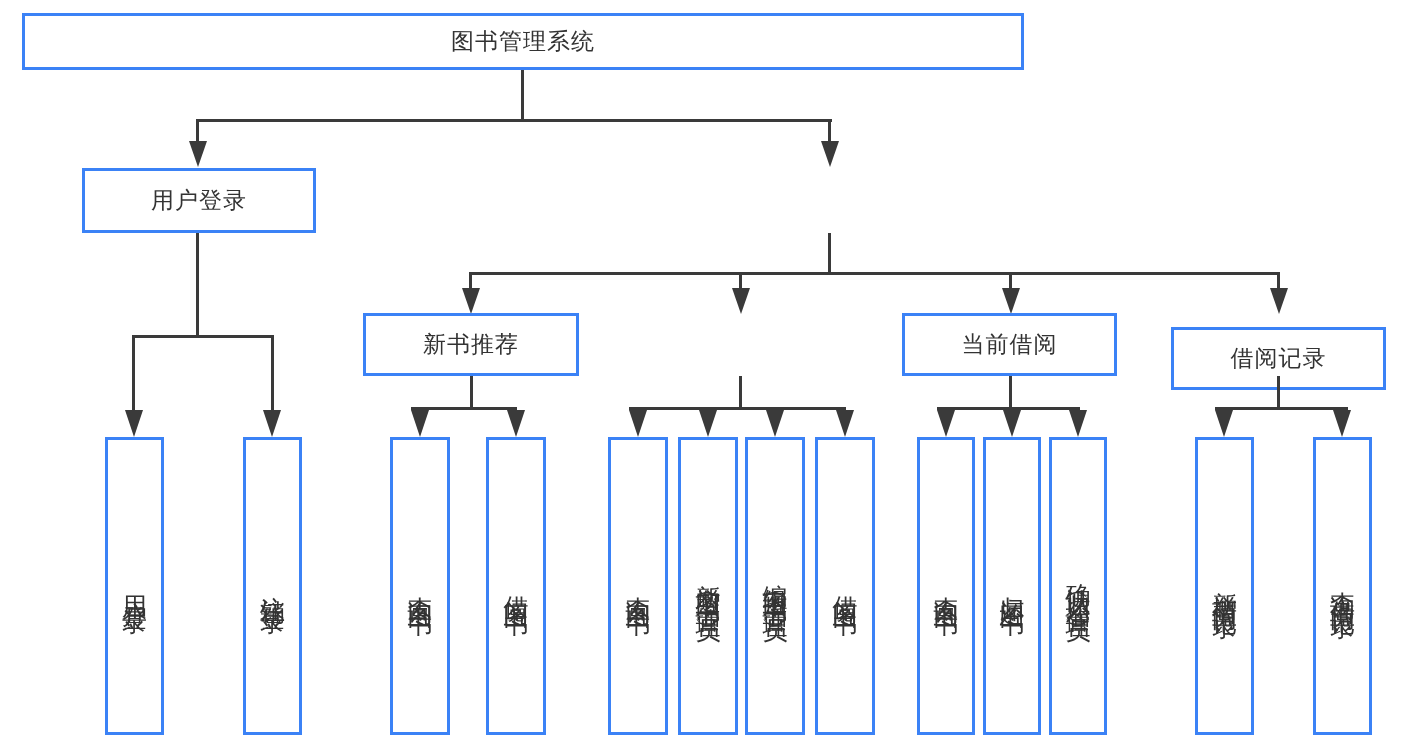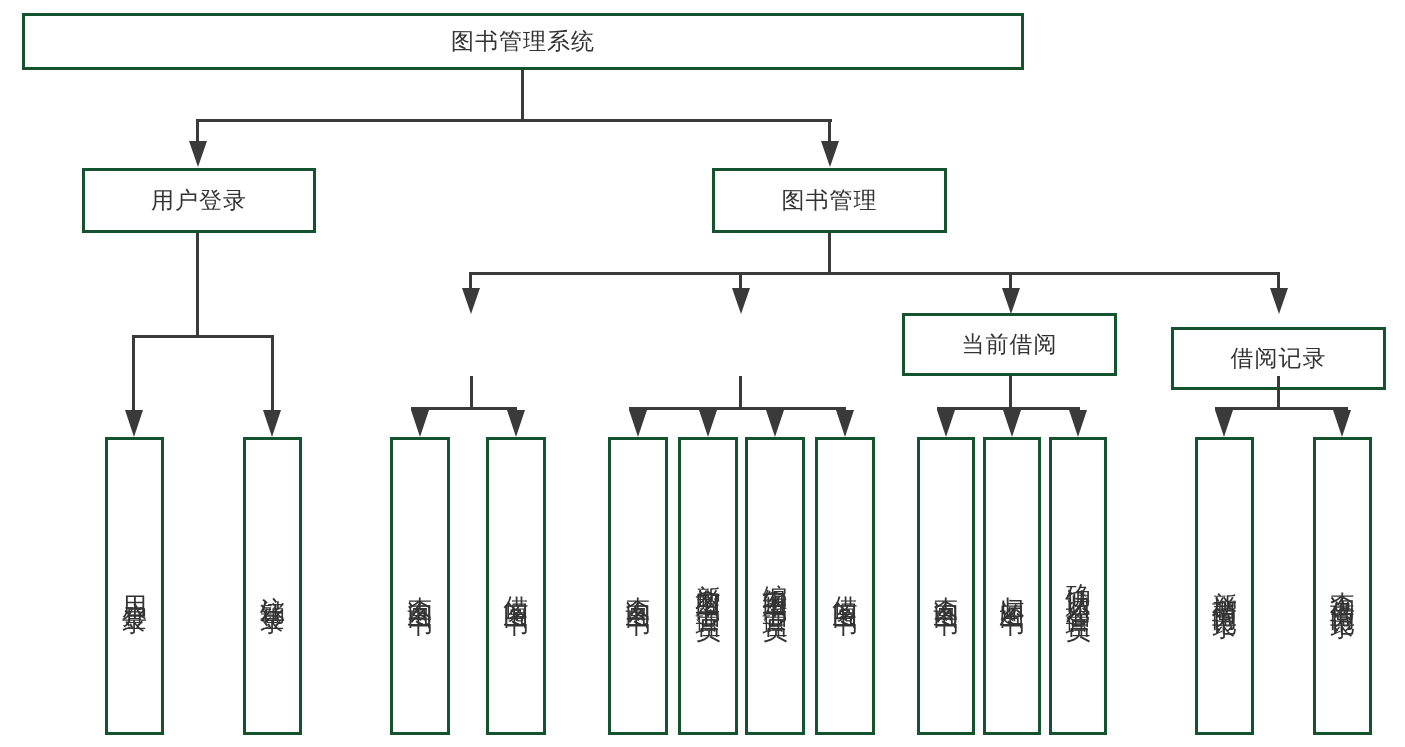--- a/index.html
+++ b/index.html
@@ -1,21 +1,21 @@
 <!DOCTYPE html>
 <html><head>
 <meta charset="utf-8">
 <style>
   html,body{margin:0;padding:0;background:#ffffff;}
   .canvas{
     position:relative;width:1405px;height:747px;background:#ffffff;overflow:hidden;
     font-family:"DejaVu Sans","Liberation Sans",sans-serif;color:#333333;
   }
   .box{
-    position:absolute;background:#ffffff;border:3px solid #14532d;box-sizing:border-box;
+    position:absolute;background:#ffffff;border:3px solid #3b82f6;box-sizing:border-box;
     display:flex;align-items:center;justify-content:center;text-align:left;
   }
   .hbox{font-size:23px;letter-spacing:1px;}
   .vbox{
     writing-mode:vertical-rl;text-orientation:mixed;
     font-size:25px;letter-spacing:5px;line-height:1;
   }
   .hline,.vline{position:absolute;background:#3a3a3a;}
   .hline{height:3px;}
   .vline{width:3px;}
@@ -38,40 +38,40 @@
   <div class="box hbox" style="left:22px;top:13px;width:1002px;height:57px;">图书管理系统</div>
 
   <div class="vline" style="left:521px;top:70px;height:50px;"></div>
   <div class="hline" style="left:196px;top:119px;width:636px;"></div>
   <div class="vline" style="left:196px;top:119px;height:24px;"></div>
   <div class="arrow short" style="left:189px;top:141px;"></div>
   <div class="vline" style="left:828px;top:119px;height:24px;"></div>
   <div class="arrow short" style="left:821px;top:141px;"></div>
 
   <div class="box hbox" style="left:82px;top:168px;width:234px;height:65px;">用户登录</div>
-  <div class="box hbox" style="left:712px;top:168px;width:235px;height:65px;">图书管理</div>
 
   <div class="vline" style="left:196px;top:233px;height:105px;"></div>
   <div class="hline" style="left:132px;top:335px;width:142px;"></div>
   <div class="vline" style="left:132px;top:335px;height:78px;"></div>
   <div class="arrow" style="left:125px;top:410px;"></div>
   <div class="vline" style="left:271px;top:335px;height:78px;"></div>
   <div class="arrow" style="left:263px;top:410px;"></div>
 
   <div class="vline" style="left:828px;top:233px;height:42px;"></div>
   <div class="hline" style="left:469px;top:272px;width:811px;"></div>
   <div class="vline" style="left:469px;top:272px;height:18px;"></div>
   <div class="arrow short" style="left:462px;top:288px;"></div>
   <div class="vline" style="left:739px;top:272px;height:18px;"></div>
   <div class="arrow short" style="left:732px;top:288px;"></div>
   <div class="vline" style="left:1009px;top:272px;height:18px;"></div>
   <div class="arrow short" style="left:1002px;top:288px;"></div>
   <div class="vline" style="left:1277px;top:272px;height:18px;"></div>
   <div class="arrow short" style="left:1270px;top:288px;"></div>
 
+  <div class="box hbox" style="left:363px;top:313px;width:216px;height:63px;">新书推荐</div>
   <div class="box hbox" style="left:902px;top:313px;width:215px;height:63px;">当前借阅</div>
   <div class="box hbox" style="left:1171px;top:327px;width:215px;height:63px;">借阅记录</div>
 
   <div class="vline" style="left:470px;top:376px;height:34px;"></div>
   <div class="hline" style="left:411px;top:407px;width:106px;"></div>
   <div class="arrow" style="left:411px;top:410px;"></div>
   <div class="arrow" style="left:507px;top:410px;"></div>
 
   <div class="vline" style="left:739px;top:376px;height:34px;"></div>
   <div class="hline" style="left:629px;top:407px;width:217px;"></div>

